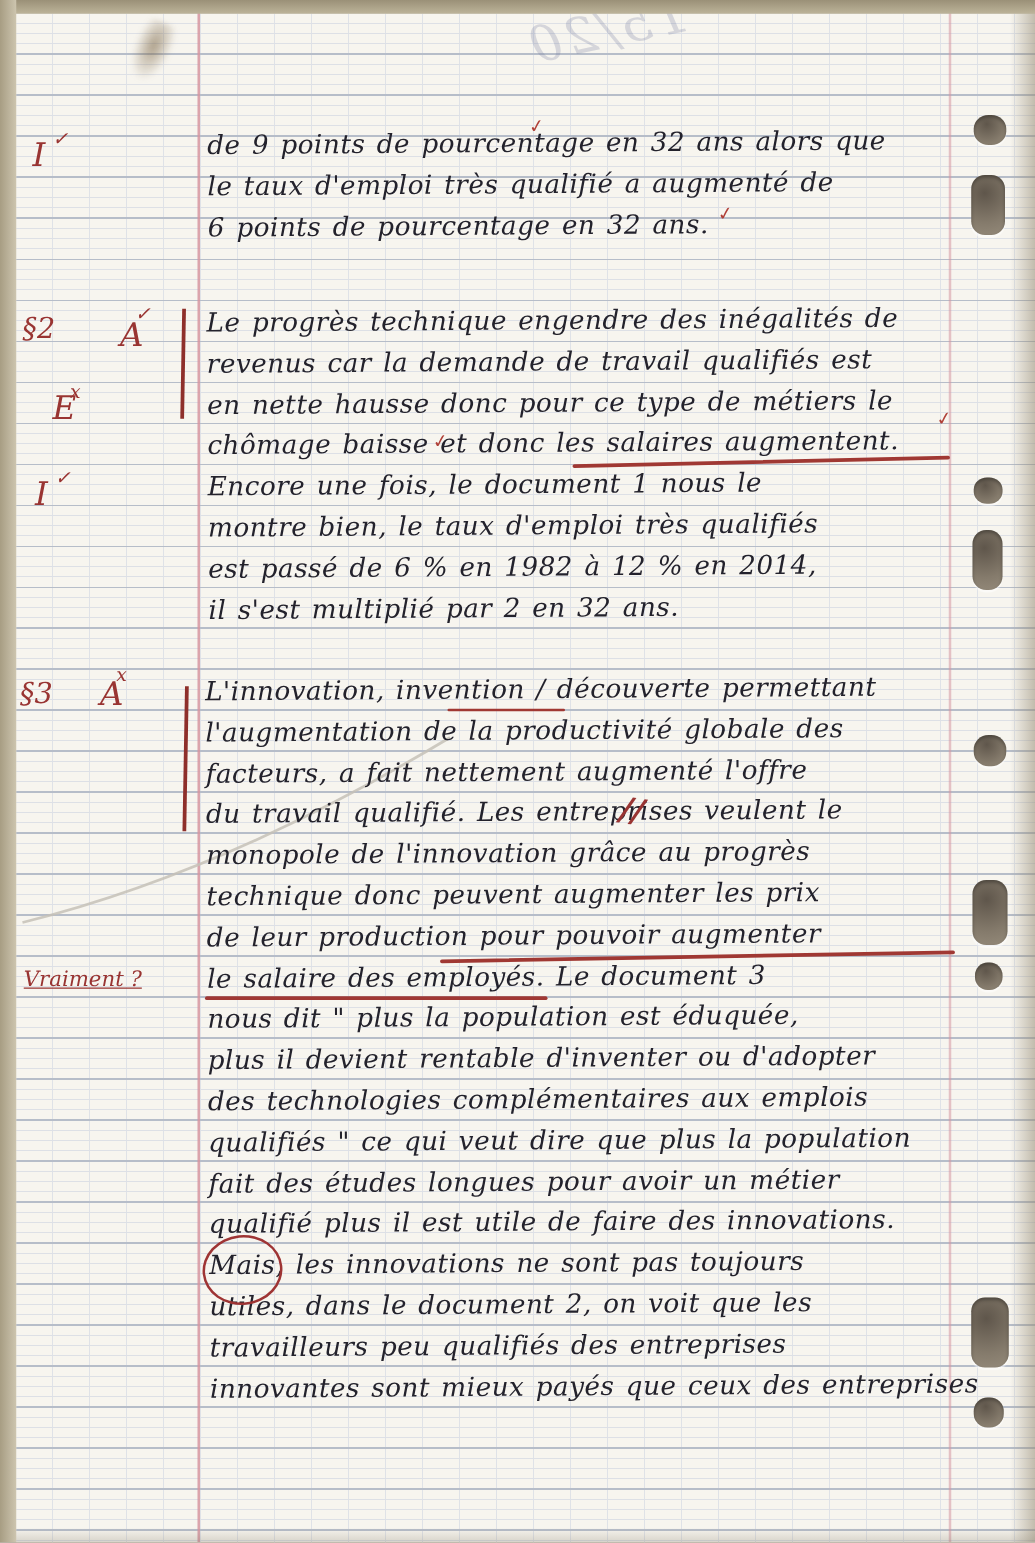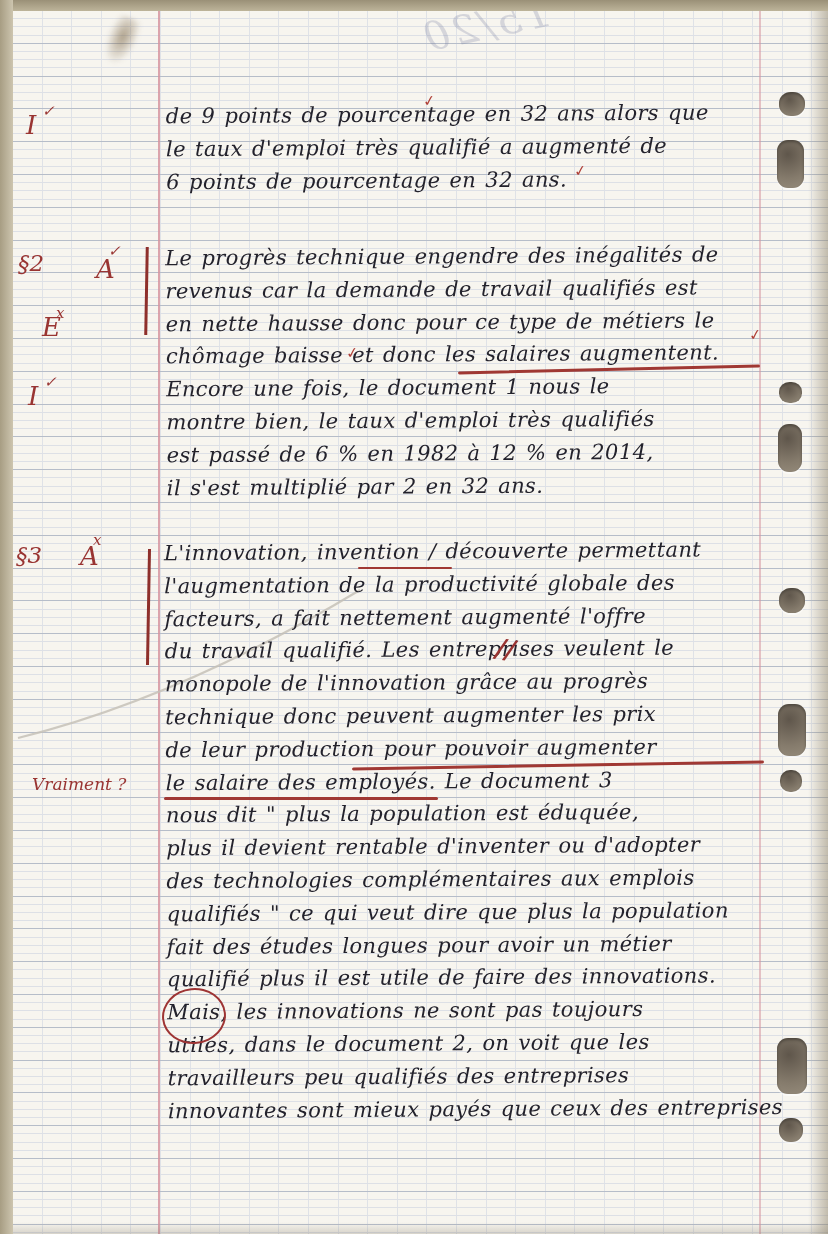--- a/index.html
+++ b/index.html
@@ -118,21 +118,21 @@
   </div>
   <div class="red" style="left:28px;top:383px;">
     <span class="mark-label">I</span>
     <span class="mark-sup">✓</span>
   </div>
   <div class="red mark-label" style="left:16px;top:544px;font-size:23px;">§3</div>
   <div class="red" style="left:80px;top:543px;">
     <span class="mark-label">A</span>
     <span class="mark-sup" style="top:-12px;left:13px;">x</span>
   </div>
-  <div class="red" style="left:32px;top:774px;font-size:17px;">Vraiment ?</div>
+  <div class="red" style="left:19px;top:774px;font-size:17px;text-decoration:underline;">Vraiment ?</div>
 
   <div class="vline" style="left:145px;top:247px;height:88px;"></div>
   <div class="vline" style="left:147px;top:549px;height:116px;"></div>
 
   <span class="tick" style="left:423px;top:92px;">✓</span>
   <span class="tick" style="left:574px;top:162px;">✓</span>
   <span class="tick" style="left:749px;top:326px;">✓</span>
   <span class="tick" style="left:346px;top:344px;">✓</span>
 
   <div class="underline" style="left:458px;top:368px;width:302px;transform:rotate(-1.3deg);"></div>

